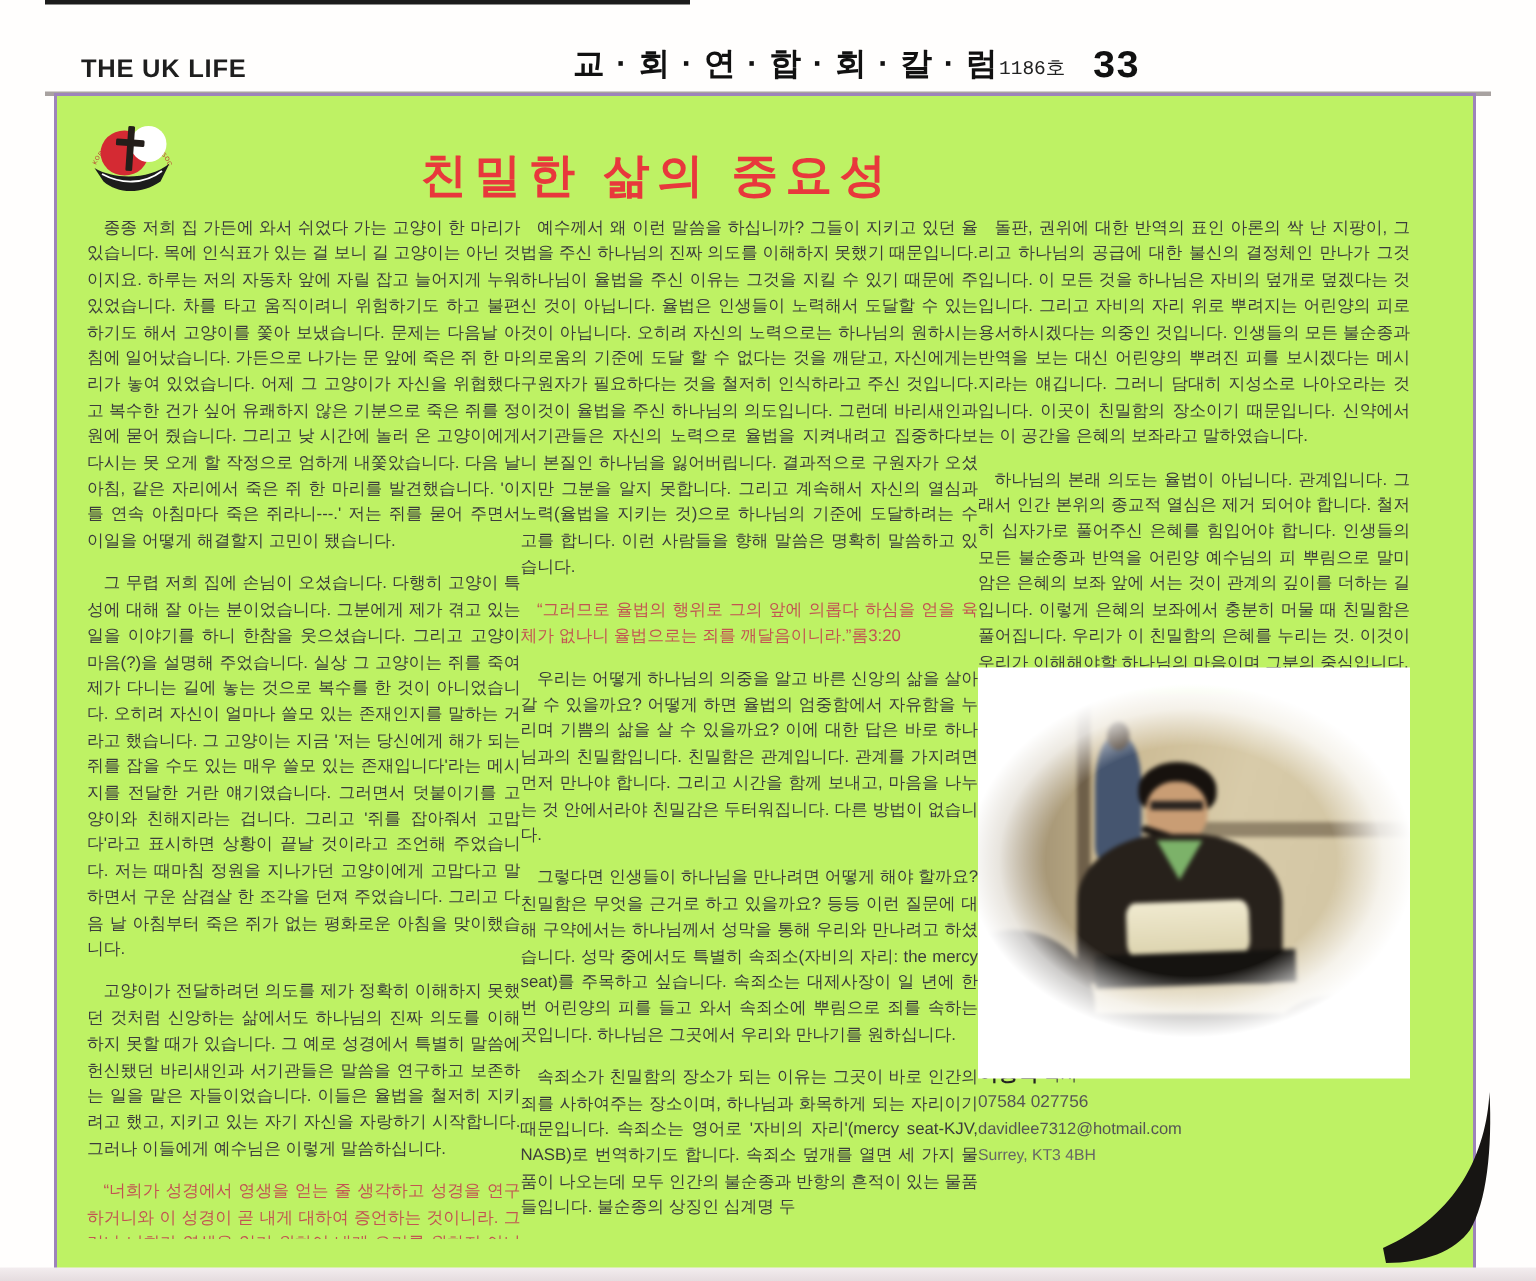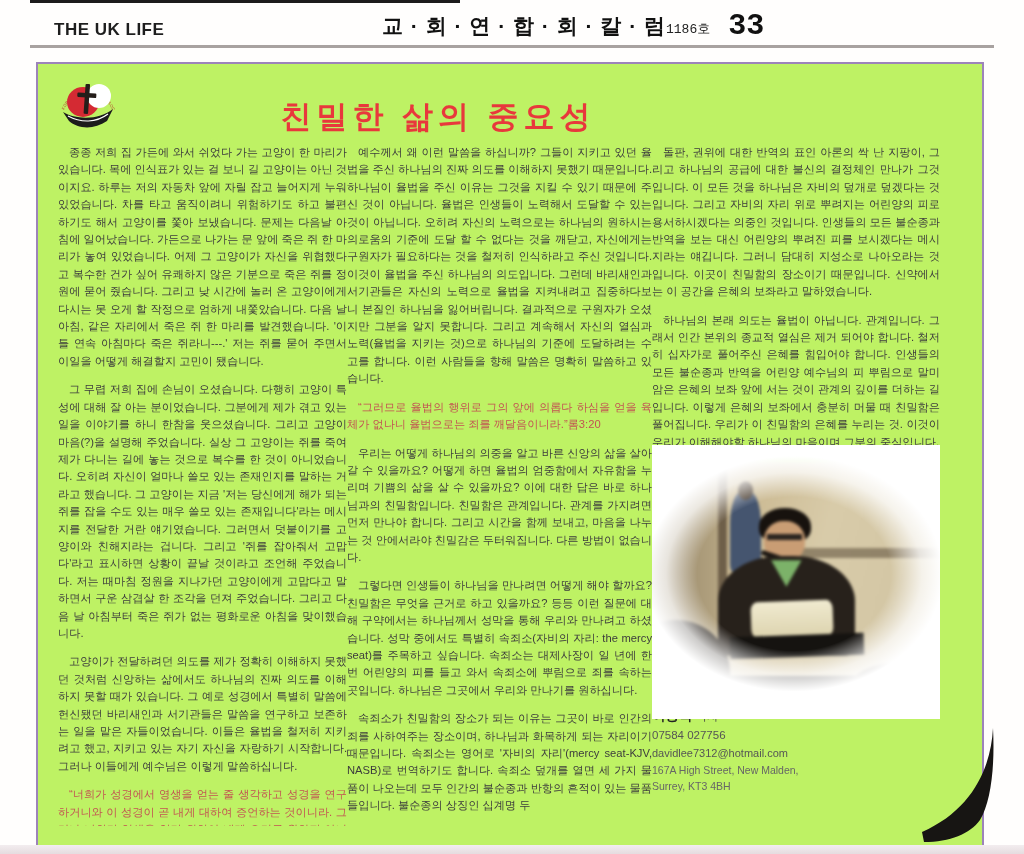--- a/index.html
+++ b/index.html
@@ -1,27 +1,27 @@
 <!DOCTYPE html>
 <html><head>
 <meta charset="utf-8">
 <style>
   html,body{margin:0;padding:0;background:#e9e6e4;}
   .page{position:relative;width:1024px;height:854px;background:#fffefd;overflow:hidden;
         font-family:"Liberation Sans","DejaVu Sans",sans-serif;}
   .top-edge{position:absolute;top:0;left:30px;width:430px;height:3px;background:#1c1c1c;}
 
   
-  .header{position:absolute;top:8px;left:30px;width:964px;height:40px;
+  .header{position:absolute;top:24px;left:30px;width:964px;height:40px;
           display:flex;align-items:flex-end;border-bottom:3px solid #a8a2a0;padding-bottom:5px;box-sizing:border-box;}
   .brand{flex:1;font-size:17px;font-weight:bold;letter-spacing:.5px;color:#1e1e1e;padding-left:24px;}
   .section-title{font-size:21px;font-weight:bold;letter-spacing:1px;color:#111;margin-top:24px;}
   .header-right{flex:1;text-align:right;display:flex;justify-content:flex-start;align-items:flex-end;gap:18px;font-family:Liberation Mono, monospace;}
   .issue{font-size:13px;color:#222;padding-bottom:2px;}
-  .page-num{font-size:30px;font-weight:bold;color:#111;line-height:.9;}
+  .page-num{font-size:26px;font-weight:bold;color:#111;line-height:.9;}
 
   
   .article-box{position:absolute;left:36px;top:62px;width:948px;height:812px;
                border:2px solid #9d84ba;background:#bef264;box-sizing:border-box;}
   .logo{position:absolute;left:18px;top:10px;width:64px;height:64px;}
   .title{position:absolute;left:90px;top:32px;width:620px;text-align:center;
          font-size:31px;font-weight:bold;color:#e8383c;letter-spacing:5px;}
 
   .columns{position:absolute;left:20px;top:80px;width:908px;height:682px;display:flex;}
   .col{text-align:justify;font-size:11.2px;line-height:17.4px;color:#3c3c3c;overflow:hidden;}
@@ -149,21 +149,20 @@
           <div class="ph-vignette"></div>
         </div>
 
         <div class="author">
           <div>
             <span class="author-name">이승복</span>
             <span class="author-title">목사</span>
           </div>
           <div class="author-phone">07584 027756</div>
           <div class="author-email">davidlee7312@hotmail.com</div>
-          <div class="author-addr">167A High Street, New Malden,</div>
           <div class="author-addr">Surrey, KT3 4BH</div>
         </div>
       </div>
     </div>
   </div>
 
   <div class="page-curl">
     <svg viewBox="0 0 76 116" width="76" height="116" aria-hidden="true">
       <path d="M73,0 C71,40 52,82 2,104 L4,114 C30,114 50,106 60,92 C71,74 75,38 73,0 Z" fill="#171513"></path>
     </svg>

